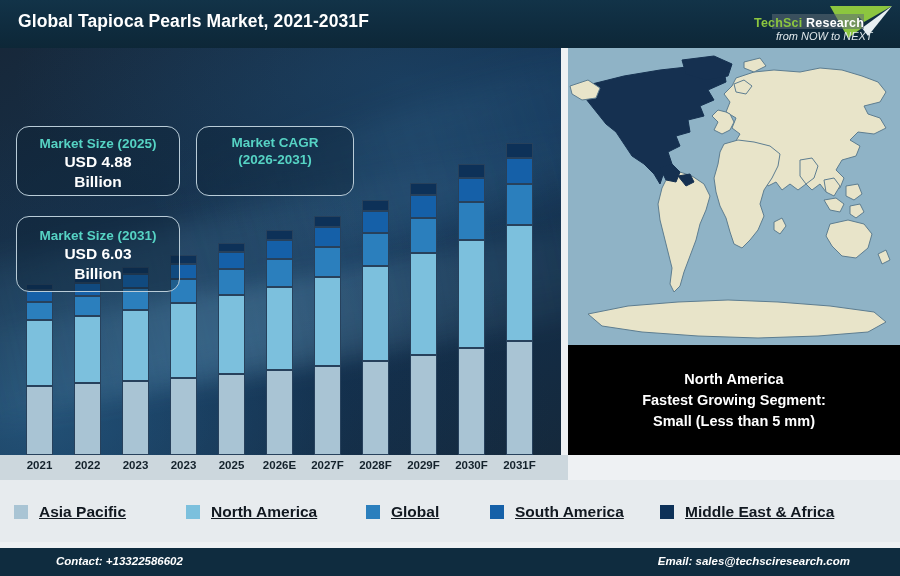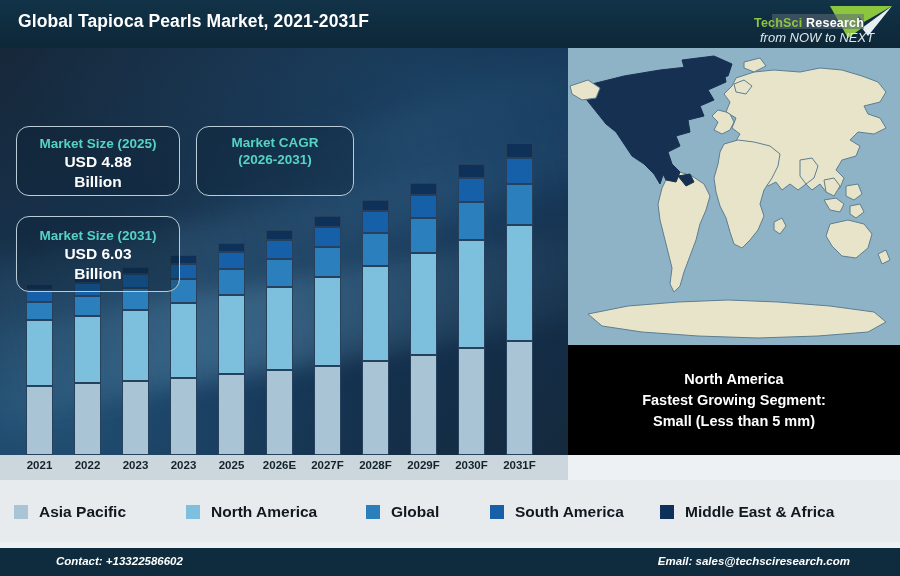--- a/index.html
+++ b/index.html
@@ -22,33 +22,32 @@
   }
   .logo{position:absolute;right:6px;top:2px;width:182px;height:44px;}
   .logo svg{display:block;}
   .logo-text{
     position:absolute;left:10px;top:14px;width:150px;
     font-size:12.5px;font-weight:bold;letter-spacing:.2px;white-space:nowrap;margin-left:32px;
   }
   .logo-tech{color:#8cc63f;}
   .logo-research{color:#ffffff;}
   .logo-tag{
-    position:absolute;left:32px;top:28px;
-    font-size:13px;font-style:italic;color:#dfe7ea;white-space:nowrap;padding-left:16px;
+    position:absolute;left:48px;top:28px;
+    font-size:11px;font-style:italic;color:#dfe7ea;white-space:nowrap;padding-left:16px;
   }
 
   
   .chart-panel{
     position:absolute;left:0;top:48px;width:561px;height:407px;
     background:
       radial-gradient(150% 120% at 6% 92%, rgba(60,130,175,.40) 0%, rgba(30,70,104,.10) 38%, rgba(0,0,0,0) 62%),
       radial-gradient(120% 70% at 72% 8%, rgba(40,95,140,.30) 0%, rgba(0,0,0,0) 58%),
       linear-gradient(145deg,#17283a 0%,#16304a 32%,#113051 58%,#15293c 100%);
     overflow:hidden;
-    padding-left:32px;
   }
   .streak{position:absolute;pointer-events:none;}
   .streak1{
     left:-80px;top:150px;width:760px;height:150px;
     background:linear-gradient(90deg,rgba(120,190,230,0) 0%,rgba(120,190,230,.16) 35%,rgba(120,190,230,.05) 75%,rgba(120,190,230,0) 100%);
     transform:rotate(-13deg);filter:blur(14px);
   }
   .streak2{
     left:-40px;top:228px;width:700px;height:90px;
     background:linear-gradient(90deg,rgba(150,210,240,0) 0%,rgba(150,210,240,.18) 45%,rgba(150,210,240,0) 100%);
@@ -110,21 +109,21 @@
 
   
   .legend{
     position:absolute;left:0;top:480px;width:900px;height:62px;
     background:#e7ebee;
     display:flex;align-items:center;
   }
   .legend-item{display:flex;align-items:center;}
   .legend-swatch{width:14px;height:14px;flex:0 0 auto;}
   .legend-text{
-    margin-left:11px;font-size:15.5px;font-weight:bold;color:#111820;white-space:nowrap;
+    margin-left:11px;font-size:15.5px;font-weight:bold;color:#111820;white-space:nowrap;text-decoration:underline;
   }
 
   
   .footer{
     position:absolute;left:0;top:548px;width:900px;height:28px;
     background:#0f2c3f;
   }
   .footer-text{
     position:absolute;top:7px;
     font-size:11.5px;font-style:italic;font-weight:bold;color:#ffffff;white-space:nowrap;

